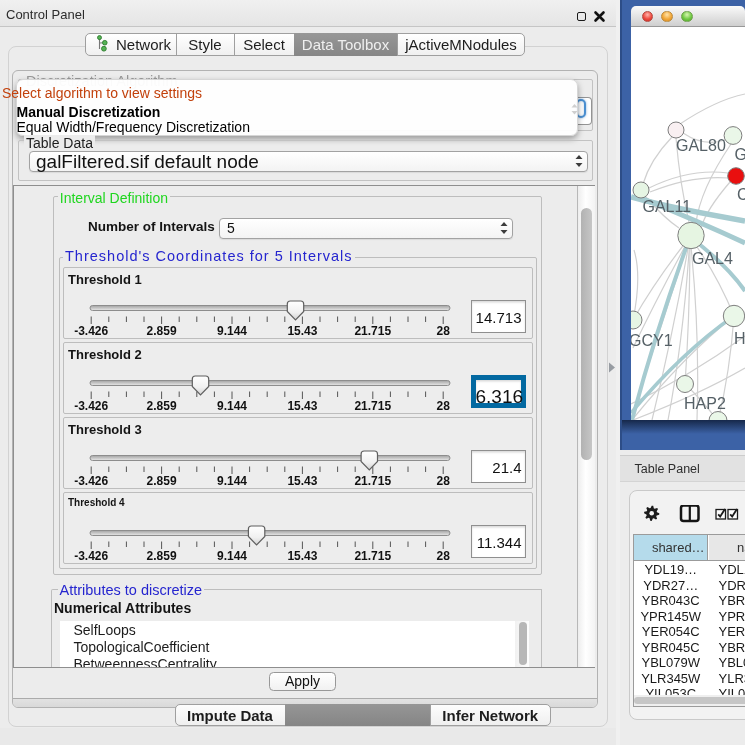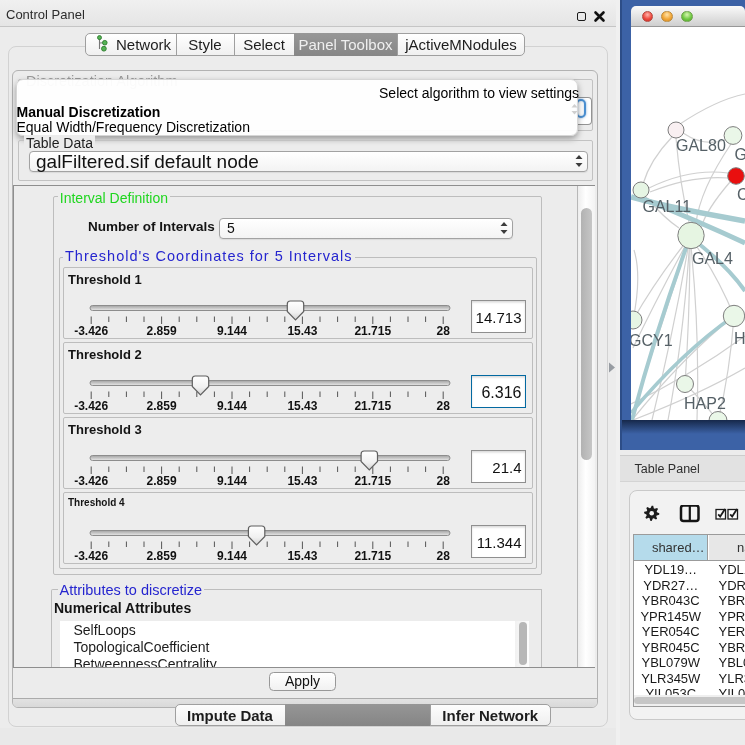--- a/index.html
+++ b/index.html
@@ -20,34 +20,34 @@
 <div class="abs" style="left:13px;top:697.5px;width:584px;height:9.5px;background:linear-gradient(#e2e2e2,#d9d9d9);border-top:1px solid #ababab;border-radius:0 0 5px 5px;"></div>
 <div class="abs" style="left:85px;top:33px;width:440px;height:23px;background:linear-gradient(#ffffff,#f0f0f0);border:1px solid #9f9f9f;border-radius:5px;"></div>
 <div class="abs" style="left:176px;top:33px;width:1px;height:23px;background:#9f9f9f;"></div>
 <div class="abs" style="left:234px;top:33px;width:1px;height:23px;background:#9f9f9f;"></div>
 <div class="abs" style="left:294px;top:33px;width:1px;height:23px;background:#9f9f9f;"></div>
 <div class="abs" style="left:397px;top:33px;width:1px;height:23px;background:#9f9f9f;"></div>
 <div class="abs" style="left:294px;top:33px;width:103px;height:23px;background:linear-gradient(#979797,#868686);"></div>
 <div class="abs" style="left:116px;top:35.5px;width:70px;height:17px;font-size:15px;color:#1d1d1d;">Network</div>
 <div class="abs" style="left:176px;top:35.5px;width:58px;height:17px;font-size:15px;color:#1d1d1d;text-align:center;">Style</div>
 <div class="abs" style="left:234px;top:35.5px;width:60px;height:17px;font-size:15px;color:#1d1d1d;text-align:center;">Select</div>
-<div class="abs" style="left:294px;top:35.5px;width:103px;height:17px;font-size:15px;color:#efefef;text-align:center;">Panel Toolbox</div>
+<div class="abs" style="left:294px;top:35.5px;width:103px;height:17px;font-size:15px;color:#efefef;text-align:center;">Data Toolbox</div>
 <div class="abs" style="left:397px;top:35.5px;width:128px;height:17px;font-size:15px;color:#1d1d1d;text-align:center;">jActiveMNodules</div>
 <svg class="abs" style="left:96px;top:34px;" width="14" height="18" viewBox="0 0 14 18">
       <path d="M3.5 4 L3.5 15 M3.5 9 L8.5 8.7" stroke="#777" stroke-width="1.1" fill="none"></path>
       <circle cx="3.5" cy="3.6" r="2" fill="#54b354" stroke="#2c7a2c" stroke-width="0.9"></circle>
       <circle cx="8.8" cy="8.7" r="2.3" fill="#54b354" stroke="#2c7a2c" stroke-width="0.9"></circle>
       <circle cx="7.9" cy="14.7" r="2.4" fill="#54b354" stroke="#2c7a2c" stroke-width="0.9"></circle>
     </svg>
 <div class="abs" style="left:18px;top:79px;width:575px;height:52px;border:1px solid #c2c2c2;border-radius:2px;"></div>
 <div class="abs" style="left:577.8px;top:97px;width:14.7px;height:27.5px;background:#fff;border:1px solid #949494;border-left:none;border-radius:0 4px 4px 0;"></div>
 <div class="abs" style="left:575.7px;top:99px;width:10.7px;height:18.7px;border:2px solid #4b8fd0;border-radius:5px;background:#fdfdfd;box-shadow:0 0 2.5px rgba(70,134,201,0.7), inset 0 0 2px rgba(70,134,201,0.4);"></div>
 <div class="abs" style="left:26px;top:72.5px;font-size:14.5px;color:#999;">Discretization Algorithm</div>
 <div class="abs" style="left:15.5px;top:79px;width:562px;height:56.5px;background:rgba(255,255,255,0.95);border:1px solid #d6d6d6;border-radius:7px;box-shadow:0 3px 6px rgba(0,0,0,0.35);"></div>
-<div class="abs" style="left:17px;top:85px;width:562px;height:16px;font-size:14px;color:#000000;text-align:right;line-height:16px;">Select algorithm to view settings</div>
+<div class="abs" style="left:2px;top:85px;width:562px;height:16px;font-size:14px;color:#c2410c;text-align:left;line-height:16px;">Select algorithm to view settings</div>
 <div class="abs" style="left:16.5px;top:104px;width:400px;height:16px;font-size:14px;color:#000;font-weight:bold;line-height:16px;">Manual Discretization</div>
 <div class="abs" style="left:16.5px;top:119px;width:400px;height:16px;font-size:14px;color:#000;line-height:16px;">Equal Width/Frequency Discretization</div>
 <svg class="abs" style="left:569.5px;top:101.5px;" width="9" height="15" viewBox="0 0 9 15">
       <path d="M1.5 5.5 L4.5 2 L7.5 5.5 Z" fill="#cfcfcf"></path>
       <path d="M1.5 9 L4.5 12.5 L7.5 9 Z" fill="#cfcfcf"></path>
     </svg>
 <div class="abs" style="left:18px;top:140px;width:575px;height:41px;border:1px solid #c2c2c2;border-radius:2px;"></div>
 <div class="abs" style="left:24px;top:134.5px;font-size:14px;color:#1e1e1e;background:#ececec;padding:0 2px;">Table Data</div>
 <div class="abs" style="left:28.5px;top:150.5px;width:559.5px;height:21.5px;background:linear-gradient(#ffffff,#f3f3f3);border:1px solid #a2a2a2;border-radius:4px;box-shadow:0 1px 1px rgba(0,0,0,0.08);"></div>
 <div class="abs" style="left:36.0px;top:150.5px;height:21.5px;line-height:21.5px;font-size:19px;color:#111;">galFiltered.sif default node</div>
@@ -142,21 +142,21 @@
       <line x1="362.6" y1="49.5" x2="362.6" y2="55" stroke="#555" stroke-width="1"></line>
       <line x1="380.2" y1="49.5" x2="380.2" y2="57" stroke="#555" stroke-width="1"></line>
       <text x="28.2" y="67.5" font-size="12" font-weight="bold" fill="#111" text-anchor="middle" font-family="Liberation Sans">-3.426</text>
       <text x="98.6" y="67.5" font-size="12" font-weight="bold" fill="#111" text-anchor="middle" font-family="Liberation Sans">2.859</text>
       <text x="169.0" y="67.5" font-size="12" font-weight="bold" fill="#111" text-anchor="middle" font-family="Liberation Sans">9.144</text>
       <text x="239.4" y="67.5" font-size="12" font-weight="bold" fill="#111" text-anchor="middle" font-family="Liberation Sans">15.43</text>
       <text x="309.8" y="67.5" font-size="12" font-weight="bold" fill="#111" text-anchor="middle" font-family="Liberation Sans">21.715</text>
       <text x="380.2" y="67.5" font-size="12" font-weight="bold" fill="#111" text-anchor="middle" font-family="Liberation Sans">28</text>
       <path d="M 129.3 37 Q 129.3 34 132.3 34 L 142.7 34 Q 145.7 34 145.7 37 L 145.7 44.5 L 137.5 53 L 129.3 44.5 Z" fill="url(#gthumb)" stroke="#5f5f5f" stroke-width="1.2"></path>
     </svg>
-<div class="abs" style="left:470.5px;top:375.0px;width:55.5px;height:33px;background:#fff;border:1px solid #0369a1;box-shadow:inset 0 1.5px 2px rgba(0,0,0,0.15);font-size:16px;color:#111;text-align:right;line-height:34.5px;padding-right:3.5px;">6.316</div>
+<div class="abs" style="left:470.5px;top:375.0px;width:55.5px;height:33px;background:#fff;border:5px solid #0369a1;box-shadow:inset 0 1.5px 2px rgba(0,0,0,0.15);font-size:19px;color:#111;text-align:right;line-height:34.5px;padding-right:3.5px;">6.316</div>
 <div class="abs" style="left:63px;top:416.5px;width:470px;height:72px;border:1px solid #bdbdbd;border-radius:2px;background:#ededed;"></div>
 <div class="abs" style="left:68px;top:421.5px;font-size:13px;font-weight:bold;color:#141414;">Threshold 3</div>
 <svg class="abs" style="left:63px;top:416.5px;" width="470" height="72" viewBox="0 0 470 72">
       <rect x="27" y="38.5" width="360" height="5" rx="2.5" fill="url(#gtrack)" stroke="#8d8d8d" stroke-width="1"></rect>
       <line x1="28.2" y1="49.5" x2="28.2" y2="57" stroke="#555" stroke-width="1"></line>
       <line x1="45.8" y1="49.5" x2="45.8" y2="55" stroke="#555" stroke-width="1"></line>
       <line x1="63.4" y1="49.5" x2="63.4" y2="55" stroke="#555" stroke-width="1"></line>
       <line x1="81.0" y1="49.5" x2="81.0" y2="55" stroke="#555" stroke-width="1"></line>
       <line x1="98.6" y1="49.5" x2="98.6" y2="57" stroke="#555" stroke-width="1"></line>
       <line x1="116.2" y1="49.5" x2="116.2" y2="55" stroke="#555" stroke-width="1"></line>

